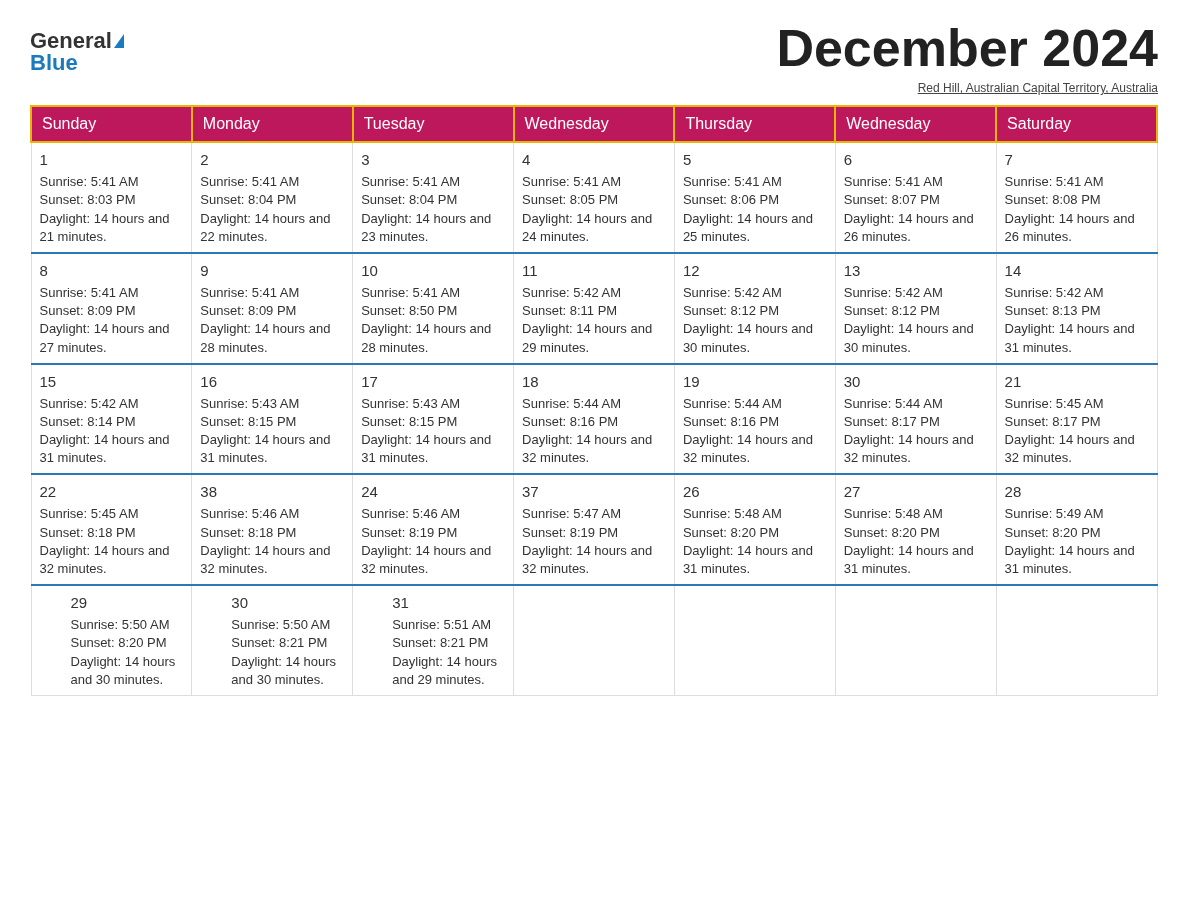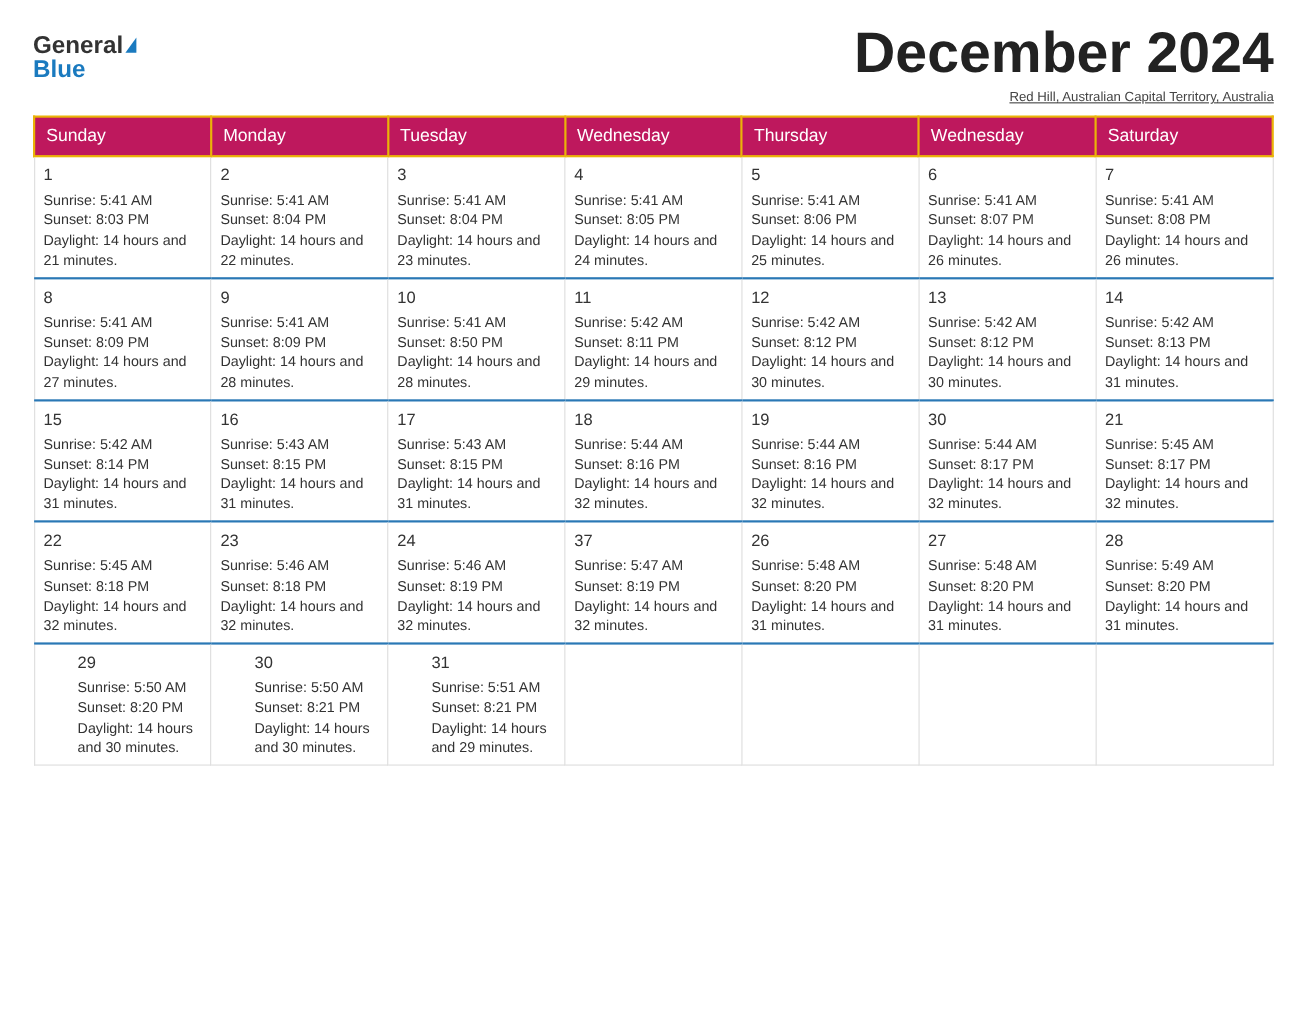--- a/index.html
+++ b/index.html
@@ -265,21 +265,21 @@
       </td>
       </tr>
       <tr>
         <td>
         <span class="day-number">22</span>
         <span>Sunrise: 5:45 AM</span><br>
         <span>Sunset: 8:18 PM</span><br>
         <span>Daylight: 14 hours and 32 minutes.</span>
       </td>
         <td>
-        <span class="day-number">23</span>
+        <span class="day-number">38</span>
         <span>Sunrise: 5:46 AM</span><br>
         <span>Sunset: 8:18 PM</span><br>
         <span>Daylight: 14 hours and 32 minutes.</span>
       </td>
         <td>
         <span class="day-number">24</span>
         <span>Sunrise: 5:46 AM</span><br>
         <span>Sunset: 8:19 PM</span><br>
         <span>Daylight: 14 hours and 32 minutes.</span>
       </td>

